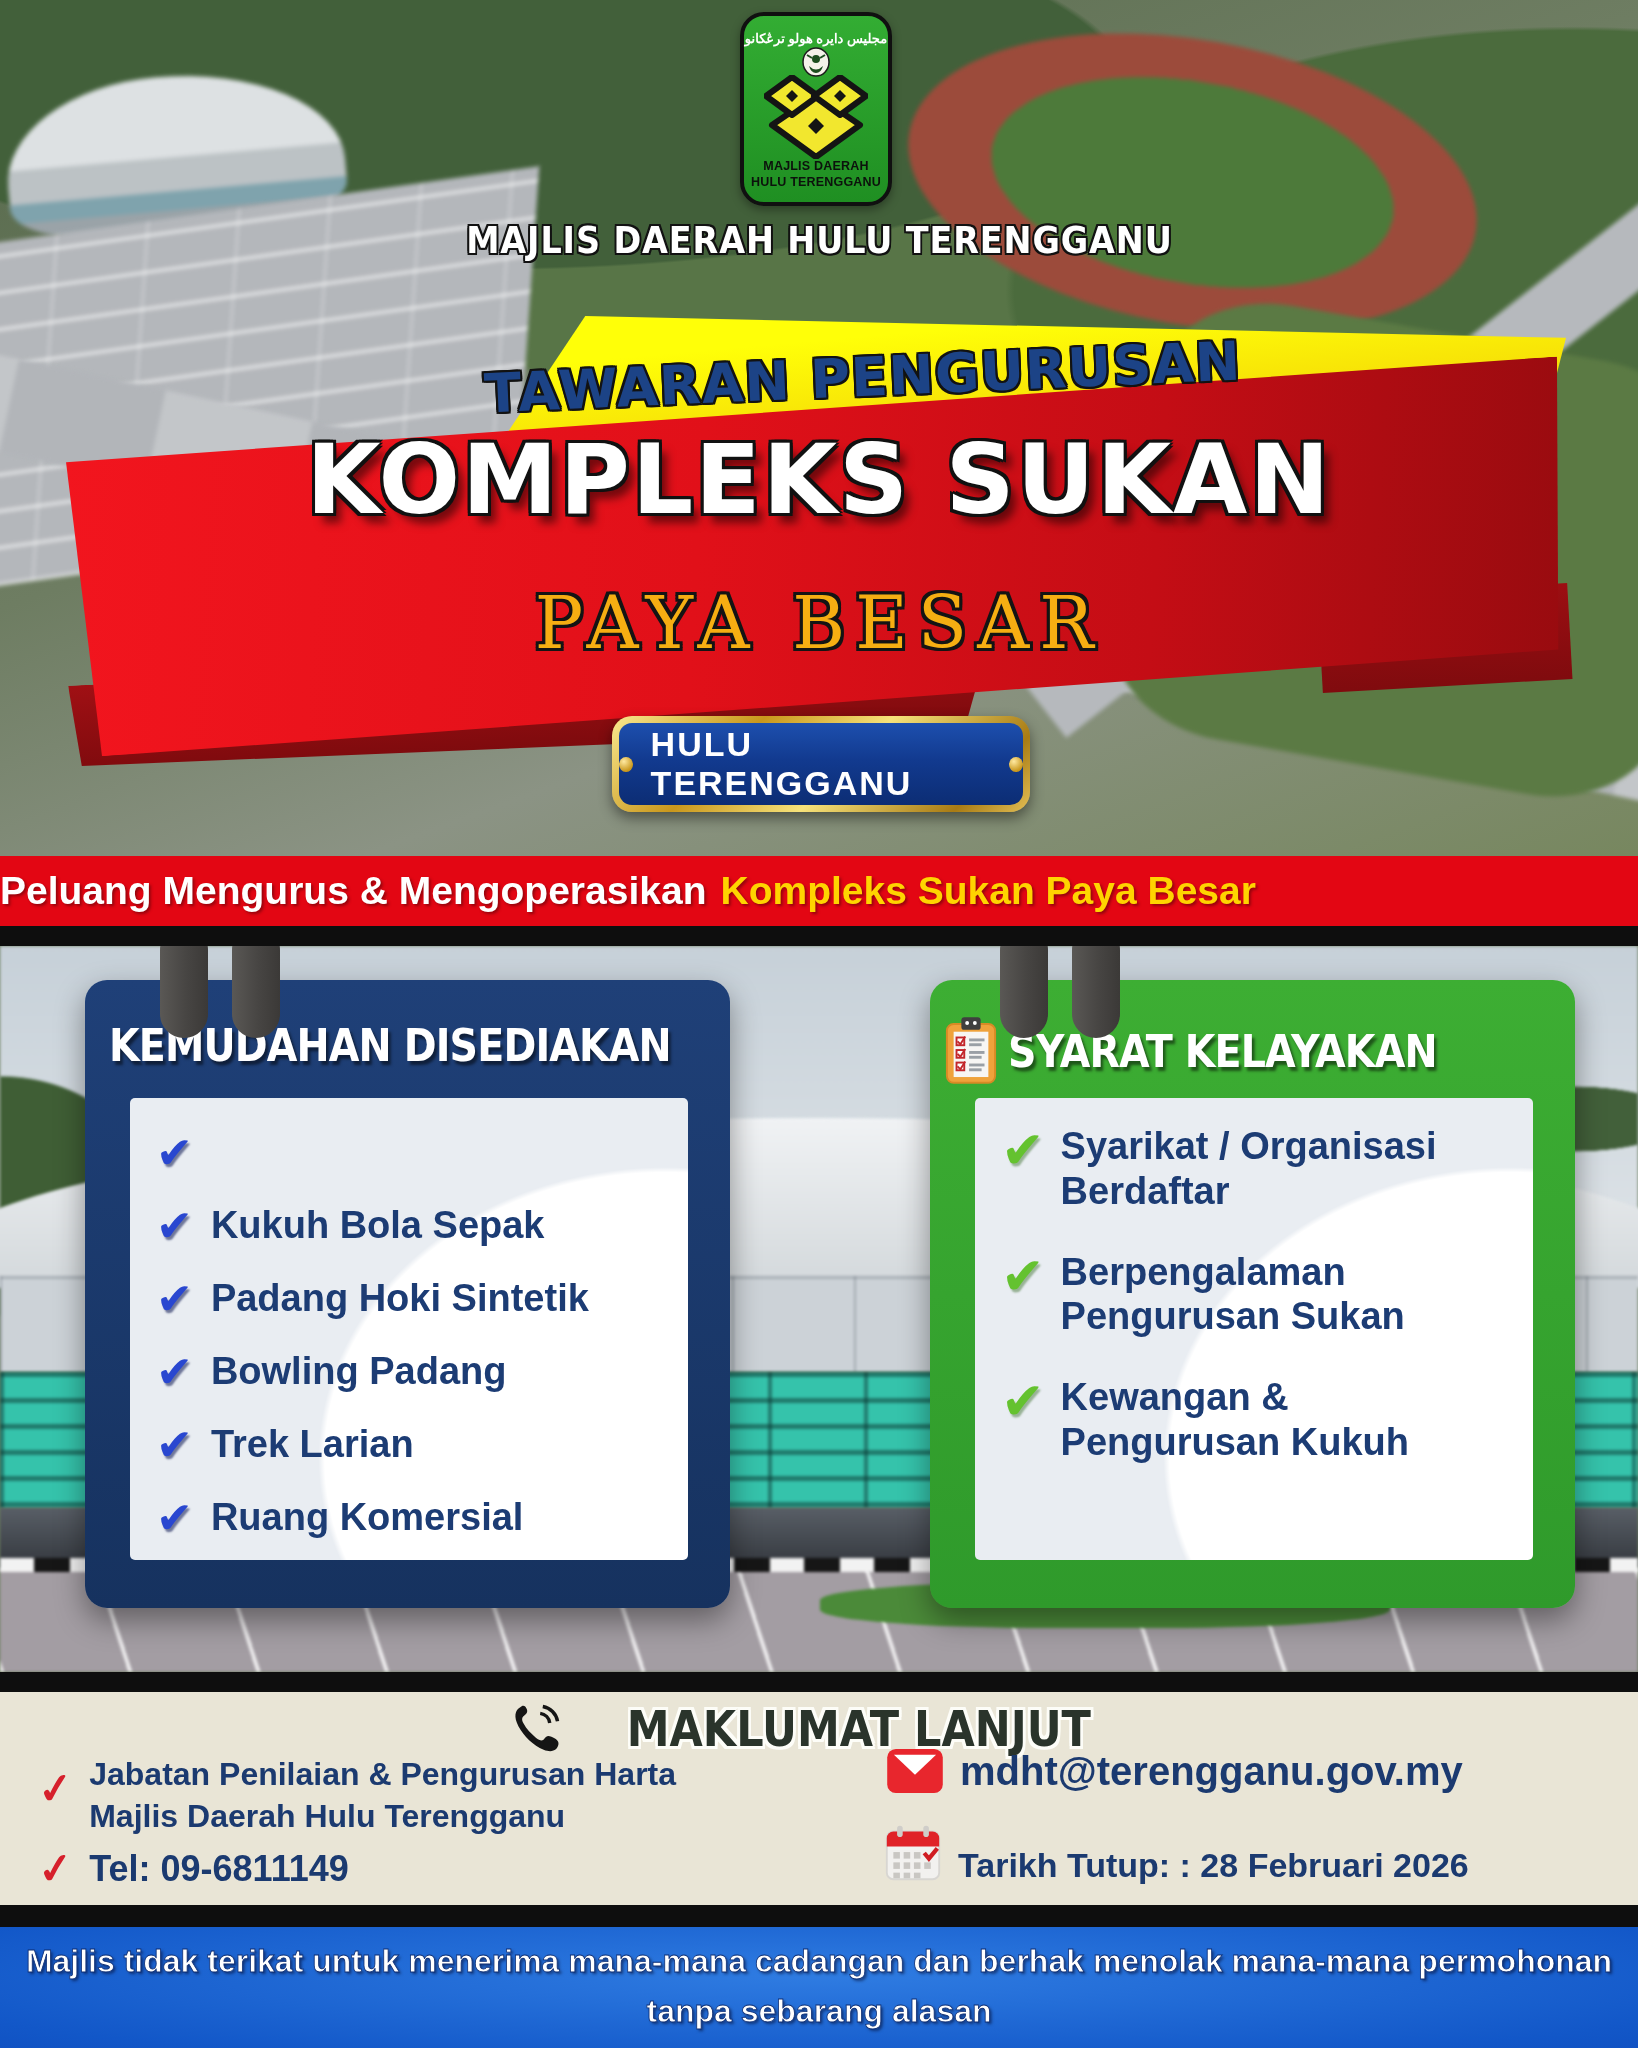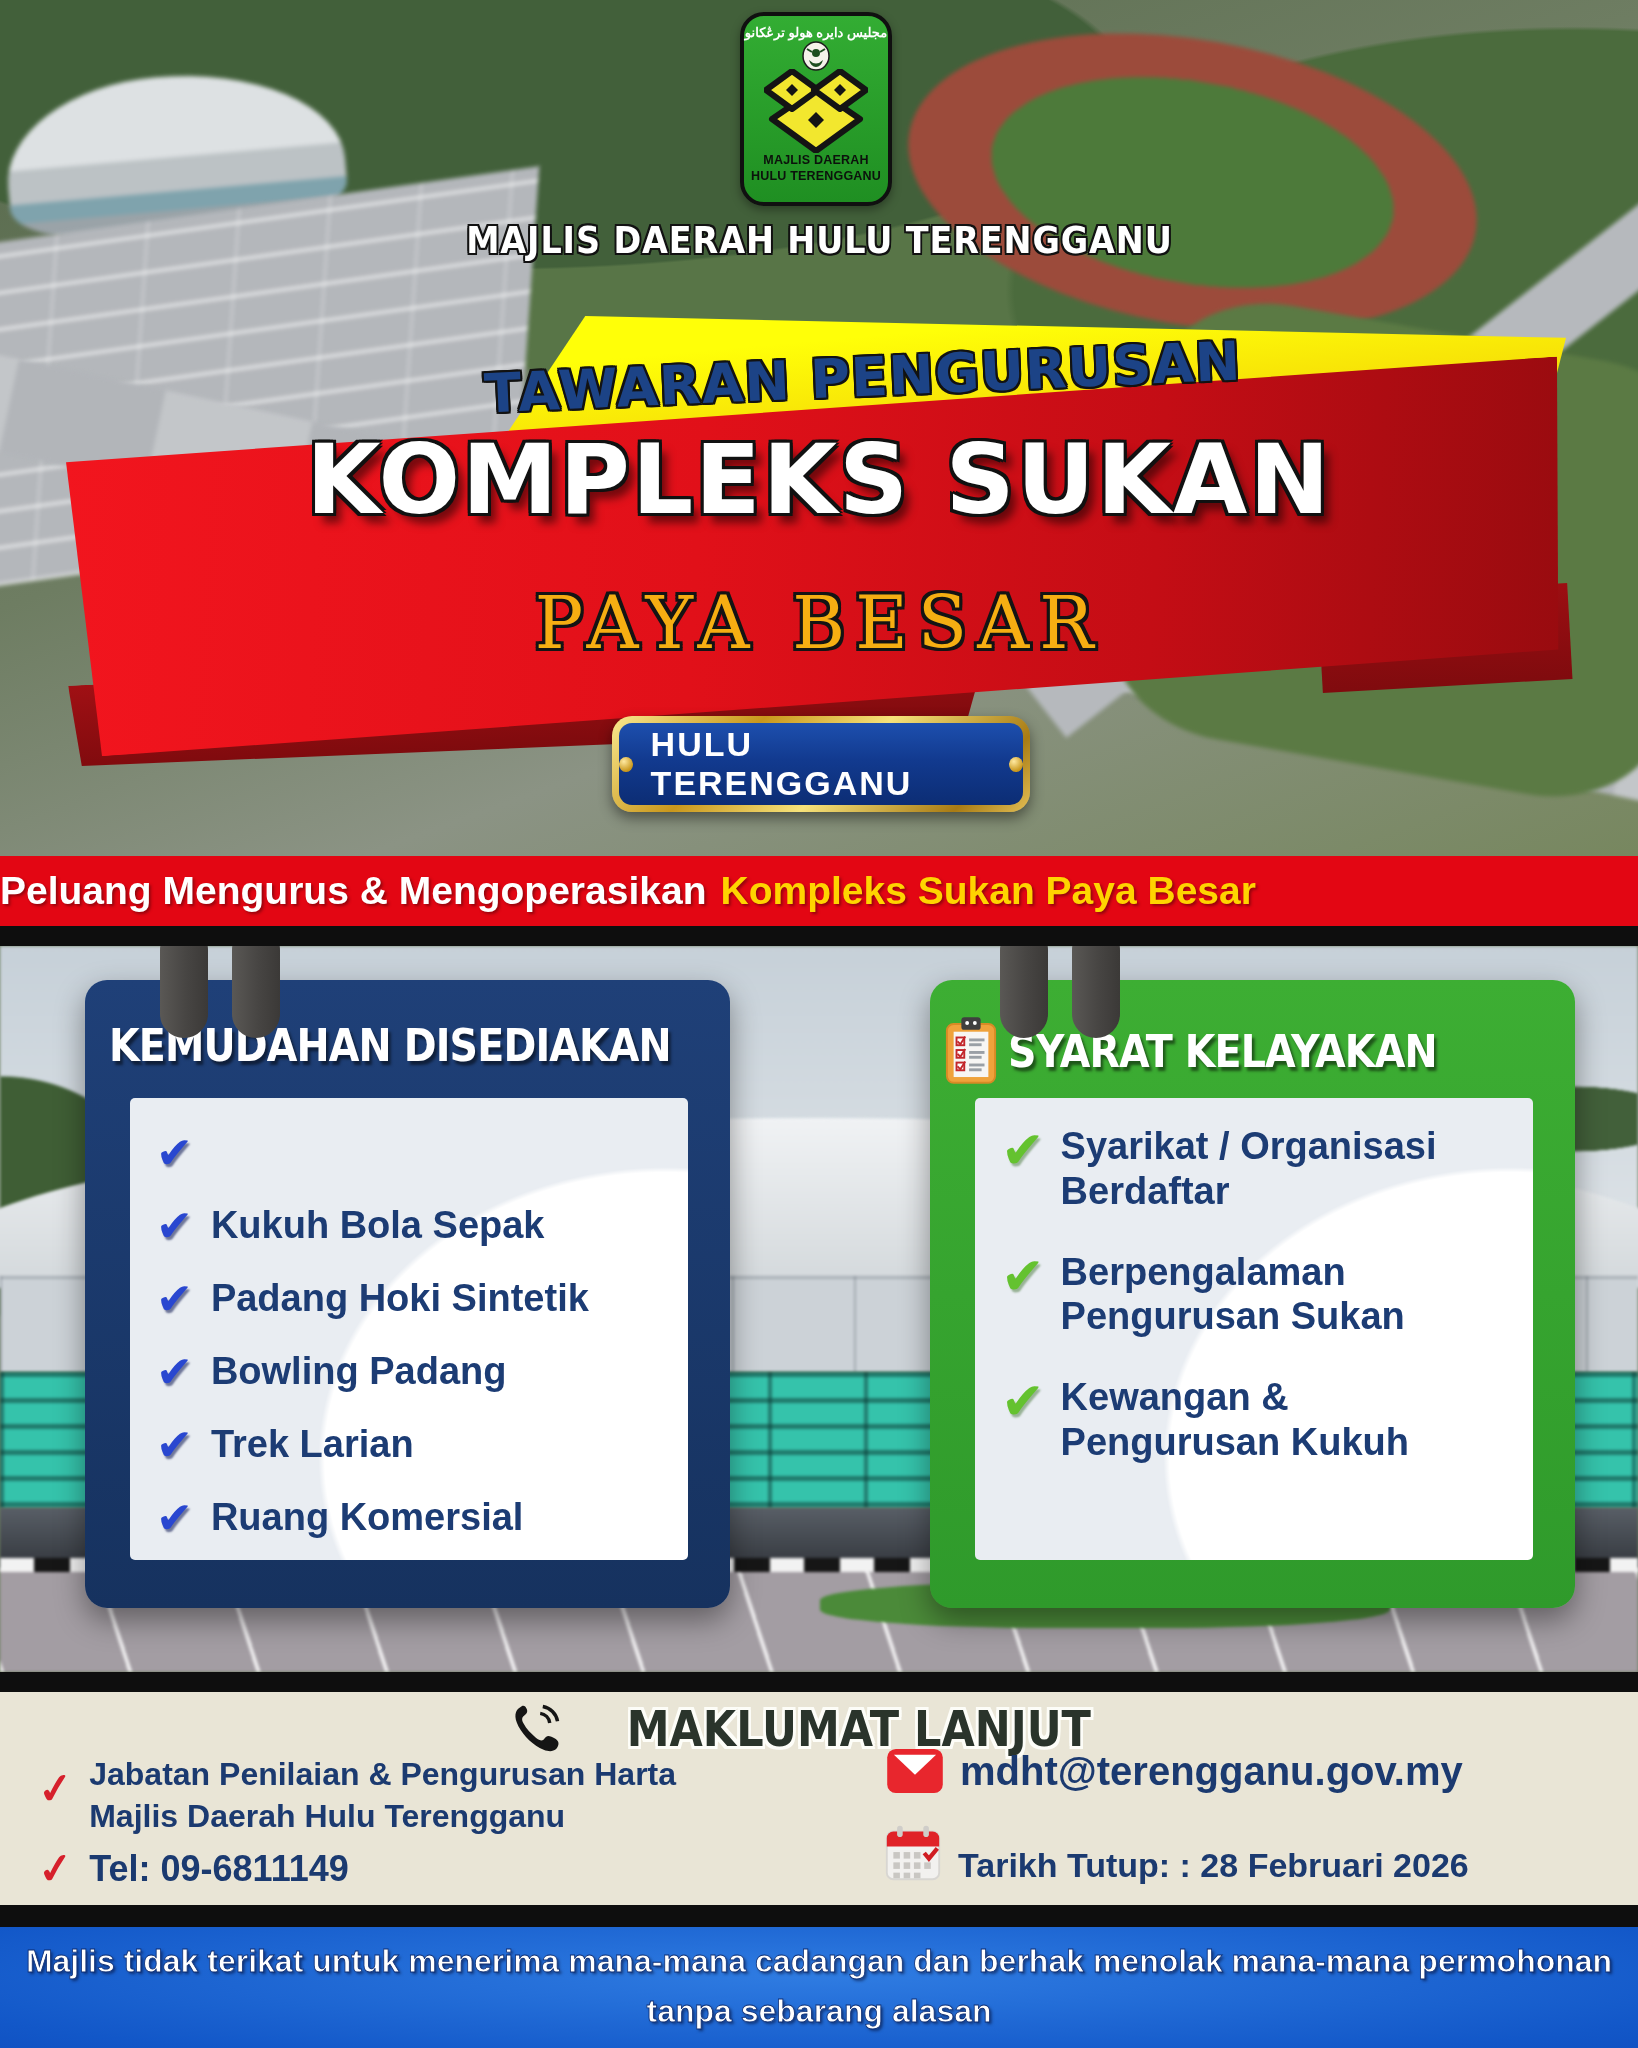--- a/index.html
+++ b/index.html
@@ -30,21 +30,21 @@
     background-image:repeating-linear-gradient(0deg, rgba(255,255,255,.7) 0 3px, rgba(0,0,0,0) 3px 36px),repeating-linear-gradient(90deg, rgba(255,255,255,.35) 0 2px, rgba(0,0,0,0) 2px 92px);}
   .hp-road1{left:-160px;top:540px;width:2050px;height:95px;transform:rotate(12deg);
     background:repeating-linear-gradient(90deg,#c3c6c9 0 150px,#b2b5b9 150px 300px);}
   .hp-road2{left:950px;top:400px;width:900px;height:68px;transform:rotate(-38deg);background:#b6b9bd;}
   .hp-field{left:1130px;top:330px;width:560px;height:440px;transform:rotate(10deg);background:#5b7a44;border-radius:22%;}
 
   
   .logo{position:absolute;left:740px;top:12px;width:152px;height:194px;z-index:6;
     background:linear-gradient(180deg,#33ad33,#1f8f22);border:4px solid #101010;border-radius:24px;
     display:flex;flex-direction:column;align-items:center;box-shadow:0 4px 10px rgba(0,0,0,.35);}
-  .logo-arabic{margin-top:10px;font-size:13px;line-height:1;color:#fff;direction:rtl;font-weight:700;}
+  .logo-arabic{margin-top:16px;font-size:13px;line-height:1;color:#fff;direction:rtl;font-weight:700;}
   .crest{margin-top:2px;}
   .wmark{margin-top:-2px;}
   .logo-line{font-size:12.5px;font-weight:800;color:#0c120c;line-height:1.25;letter-spacing:.2px;}
 
   .org-title{position:absolute;left:0;top:218px;width:100%;text-align:center;z-index:5;
     font-family:"DejaVu Sans",sans-serif;font-weight:800;font-size:38px;color:#fff;letter-spacing:1px;}
 
   .banner-yellow{position:absolute;left:500px;top:316px;width:1066px;height:168px;z-index:2;
     background:linear-gradient(175deg,#ffff08 20%,#f2d106 70%,#e0b405 100%);
     clip-path:polygon(8% 0,100% 13%,96.5% 100%,0 76%);}

